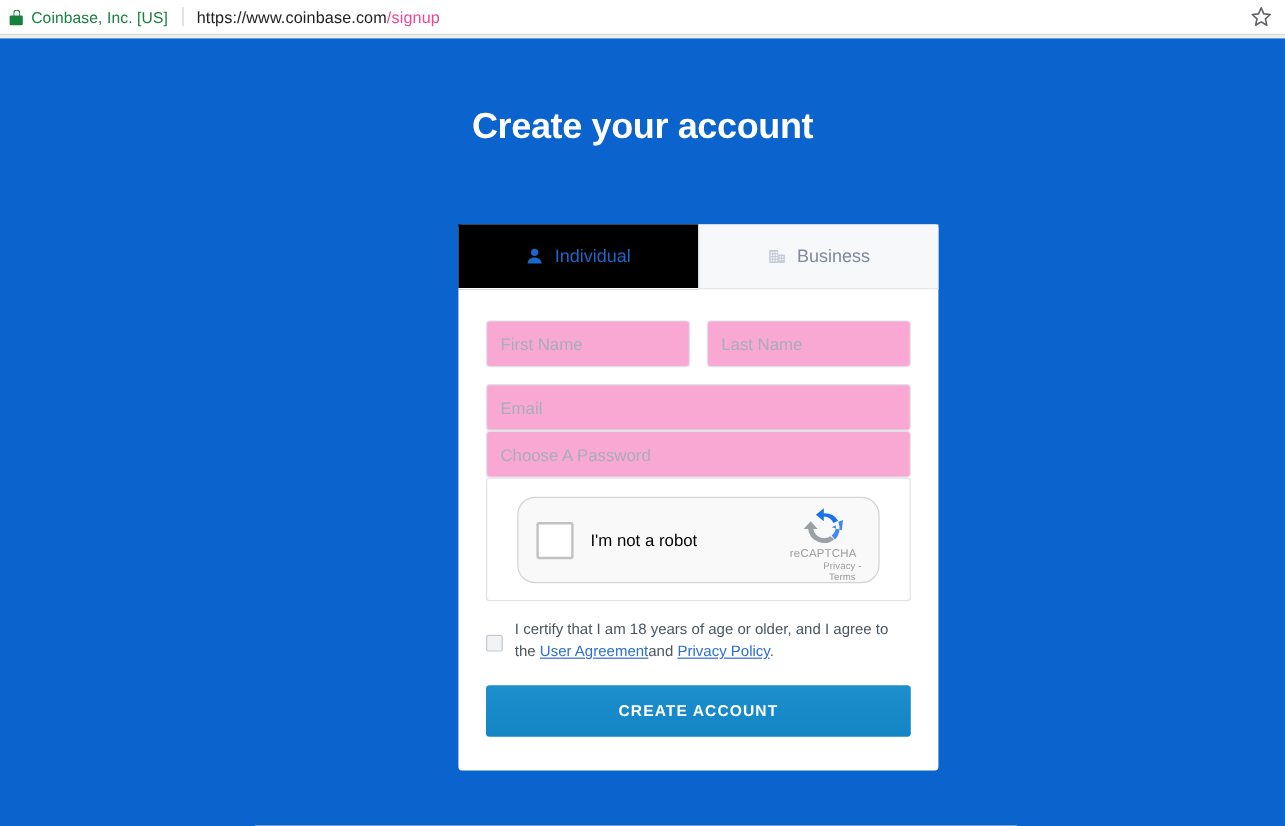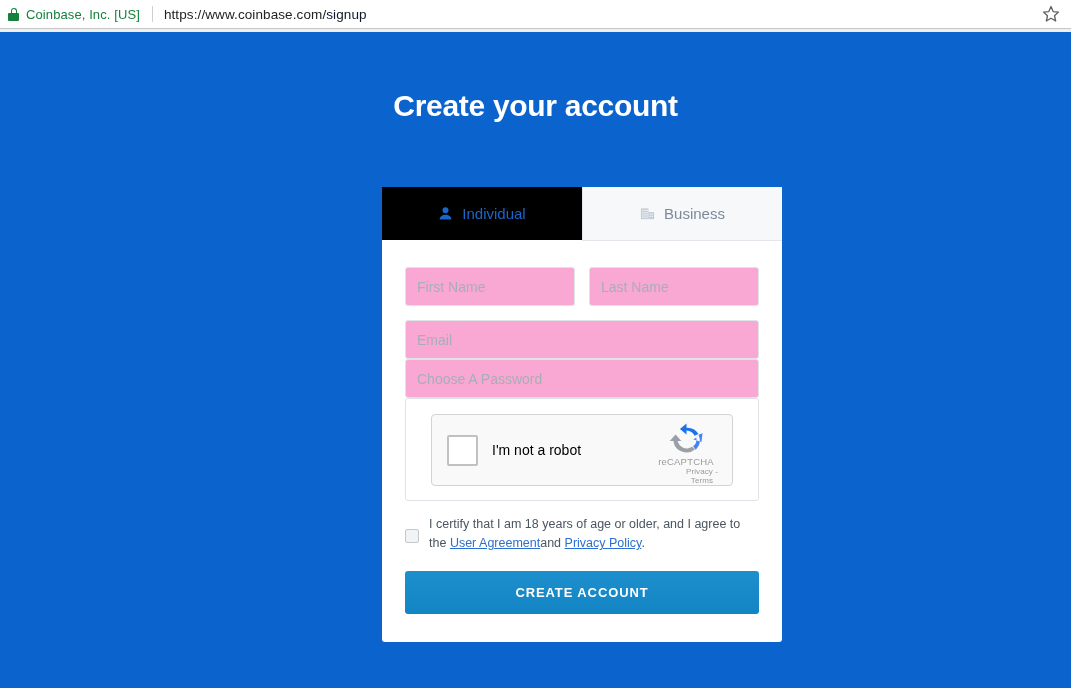--- a/index.html
+++ b/index.html
@@ -73,21 +73,21 @@
     background: #cfcfcf;
     margin: 0 11px 0 12px;
     flex: none;
   }
   #url-text {
     font-size: 13.5px;
     color: #222222;
     white-space: nowrap;
     letter-spacing: 0.1px;
   }
-  #url-text .url-path { color: #0f172a; }
+  #url-text .url-path { color: #ec4899; }
   #star-icon {
     position: absolute;
     right: 10px;
     top: 4px;
     width: 20px;
     height: 20px;
     color: #5f6368;
   }
 
   
@@ -182,21 +182,21 @@
     padding: 15px 0 14px 0;
     margin-bottom: 14px;
     display: flex;
     justify-content: center;
   }
   #recaptcha-widget {
     width: 302px;
     height: 72px;
     background: #f9f9f9;
     border: 1px solid #d3d3d3;
-    border-radius: 4px;
+    border-radius: 15px;
     display: flex;
     align-items: center;
     box-sizing: border-box;
     position: relative;
   }
   #recaptcha-checkbox {
     width: 27px;
     height: 27px;
     background: #ffffff;
     border: 2px solid #c1c1c1;

